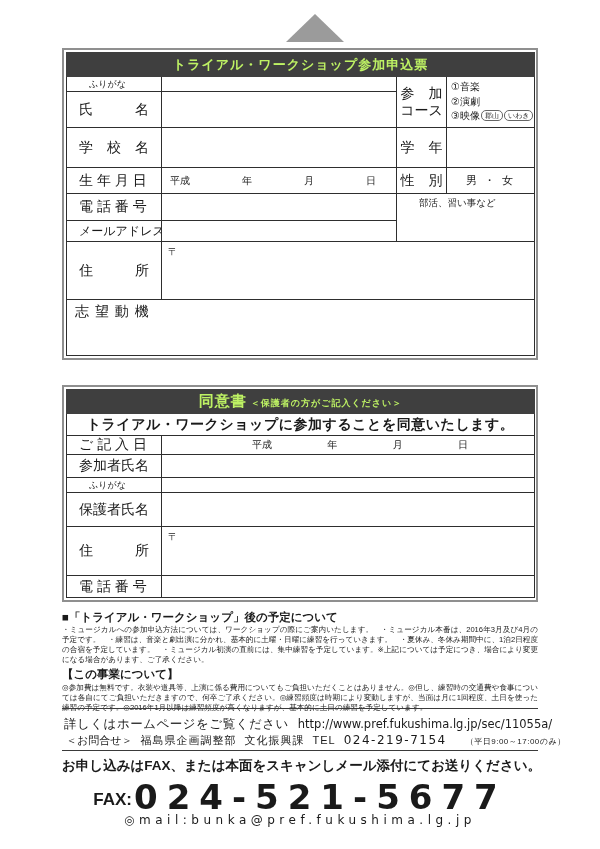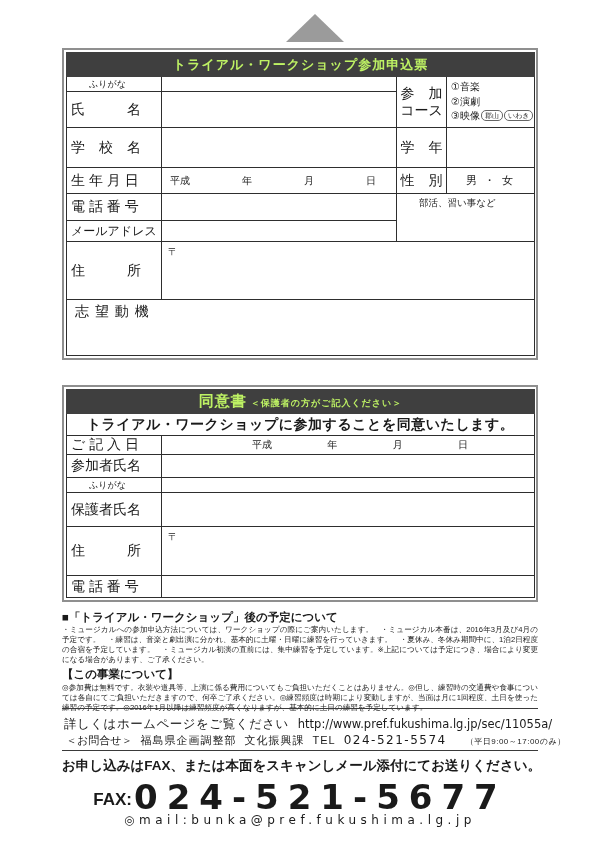--- a/index.html
+++ b/index.html
@@ -22,21 +22,21 @@
   #form1 { top:48px; }
   #form2 { top:385px; }
   table { border-collapse:collapse; table-layout:fixed; width:468px; }
   td { border:1px solid var(--line); padding:0 4px; vertical-align:middle; overflow:hidden; }
   .title-row td {
     background:var(--hdr); border-color:var(--hdr); color:#bef264; text-align:center;
     font-weight:bold; font-size:13px; letter-spacing:1px; height:24px; padding:0;
   }
   .t2 { font-weight:bold; font-size:15px; }
   .t2note { font-size:9px; margin-left:4px; }
-  .lbl { font-size:14px; padding-left:4px; white-space:nowrap; }
+  .lbl { font-size:14px; padding-left:12px; white-space:nowrap; }
   .sm { font-size:9px; padding-left:22px; }
   .dashed { border-bottom:1px dashed #9a9a9a; }
   .rlbl { font-size:14px; text-align:center; line-height:1.2; padding:0 2px; white-space:nowrap; }
   .copts { font-size:10px; padding:2px 4px; line-height:1.45; white-space:nowrap; }
   .badge {
     display:inline-block; font-size:7px; line-height:9px; border:1px solid #666;
     border-radius:5px; padding:0 3px; margin-left:1px; vertical-align:1px;
   }
   .center { text-align:center; }
   .gender { font-size:11px; letter-spacing:2px; }
@@ -205,21 +205,21 @@
   <p class="nbody">◎参加費は無料です。衣装や道具等、上演に係る費用についてもご負担いただくことはありません。◎但し、練習時の交通費や食事については各自にてご負担いただきますので、何卒ご了承ください。◎練習頻度は時期により変動しますが、当面は月に1回程度、土日を使った練習の予定です。◎2016年1月以降は練習頻度が高くなりますが、基本的に土日の練習を予定しています。</p>
 </div>
 
 <div class="rule" id="rule1"></div>
 
 <div id="siteline">
   <span class="sitetxt">詳しくはホームページをご覧ください</span><span class="siteurl">http://www.pref.fukushima.lg.jp/sec/11055a/</span>
 </div>
 
 <div id="contactline">
-  <span>＜お問合せ＞</span><span class="org">福島県企画調整部</span><span class="org">文化振興課</span><span class="tel-cjk">TEL</span><span class="tel">024-521-5574</span><span class="hours">（平日9:00～17:00のみ）</span>
+  <span>＜お問合せ＞</span><span class="org">福島県企画調整部</span><span class="org">文化振興課</span><span class="tel-cjk">TEL</span><span class="tel">024-219-7154</span><span class="hours">（平日9:00～17:00のみ）</span>
 </div>
 
 <div class="rule" id="rule2"></div>
 
 <div id="submitline">お申し込みはFAX、または本面をスキャンしメール添付にてお送りください。</div>
 
 <div id="faxline">
   <span class="faxlbl">FAX:</span>
   <span class="faxnum">024-521-5677</span>
 </div>

